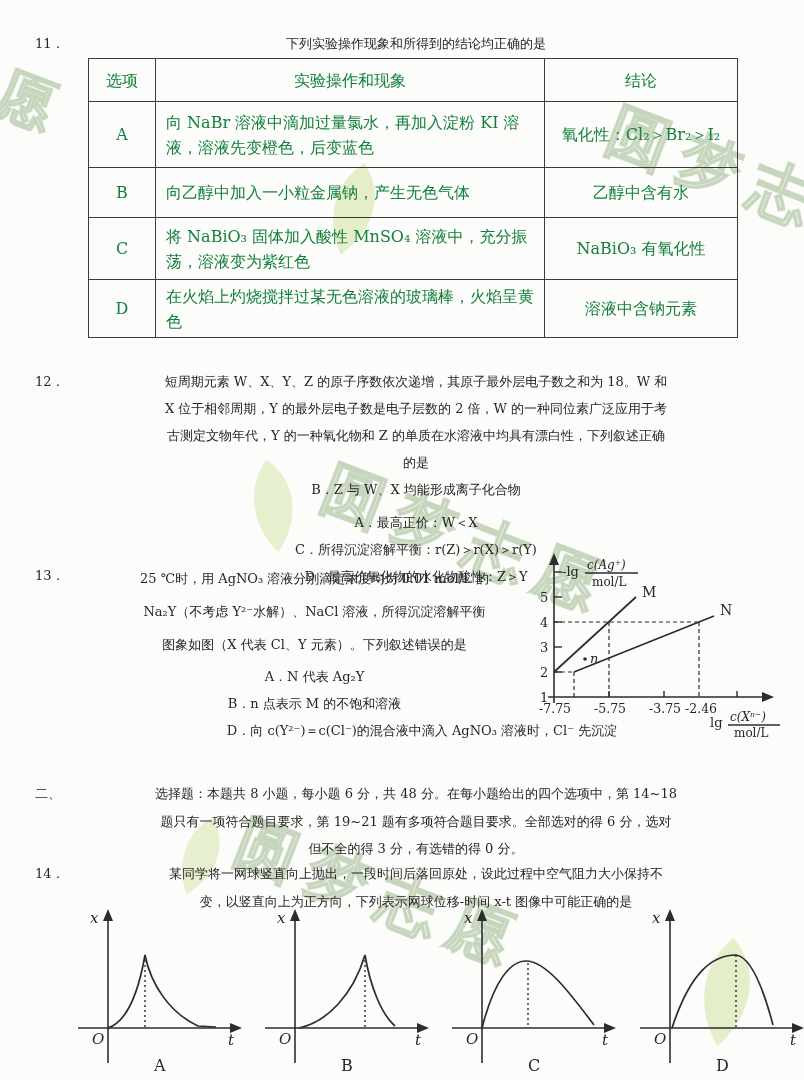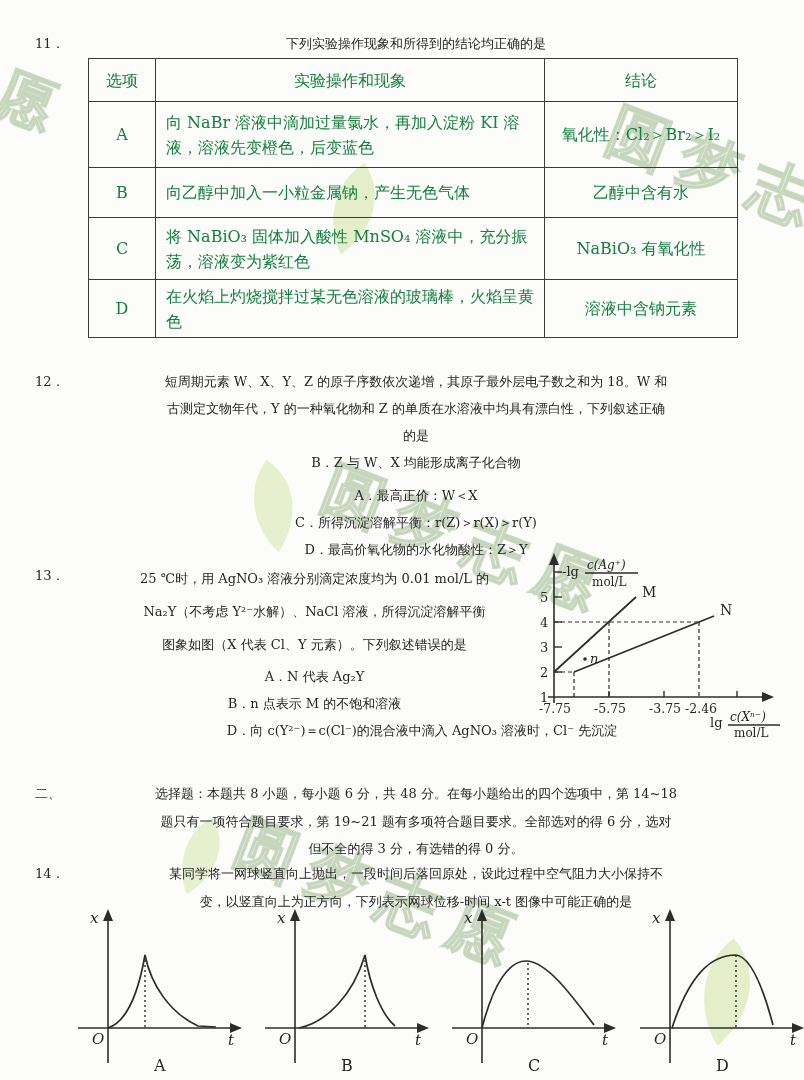--- a/index.html
+++ b/index.html
@@ -107,20 +107,21 @@
         <td class="c-op">在火焰上灼烧搅拌过某无色溶液的玻璃棒，火焰呈黄色</td>
         <td class="c-con">溶液中含钠元素</td>
       </tr>
     </tbody>
   </table>
 
   <div class="q" style="top:356px;margin-top:12px;">
     <span class="qnum">12．</span>
     <div class="qlines">
       <div>短周期元素 W、X、Y、Z 的原子序数依次递增，其原子最外层电子数之和为 18。W 和</div>
+      <div>X 位于相邻周期，Y 的最外层电子数是电子层数的 2 倍，W 的一种同位素广泛应用于考</div>
       <div>古测定文物年代，Y 的一种氧化物和 Z 的单质在水溶液中均具有漂白性，下列叙述正确</div>
       <div>的是</div>
       <div>B．Z 与 W、X 均能形成离子化合物</div>
       <div style="margin-top:6px;">A．最高正价：W＜X</div>
       <div>C．所得沉淀溶解平衡：r(Z)＞r(X)＞r(Y)</div>
       <div>D．最高价氧化物的水化物酸性：Z＞Y</div>
     </div>
   </div>
 
   <div class="q" style="top:562px;">

